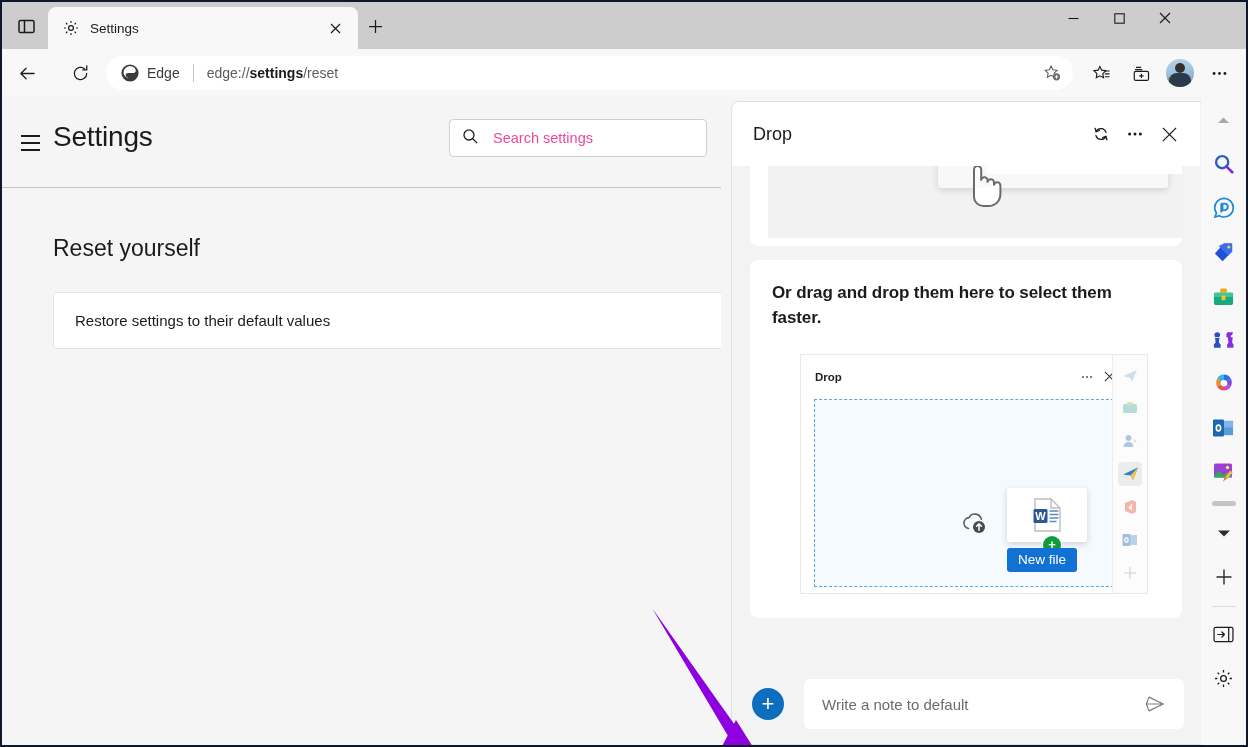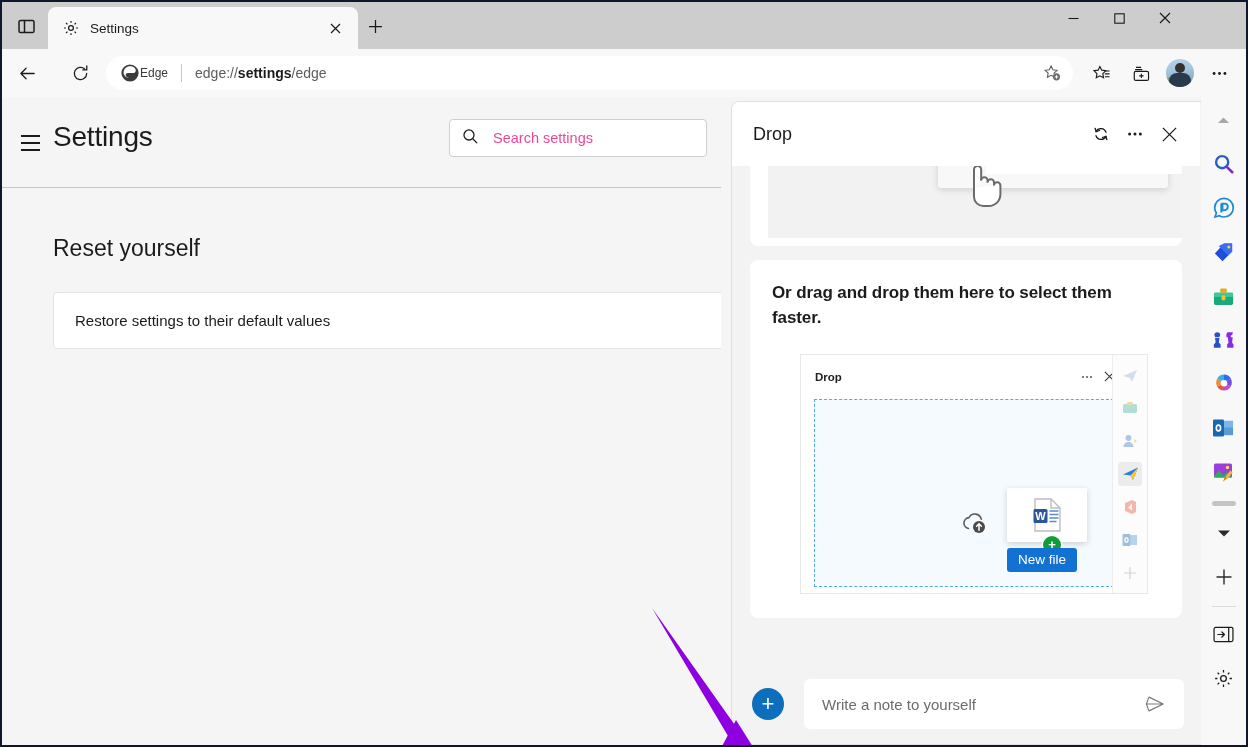--- a/index.html
+++ b/index.html
@@ -61,21 +61,21 @@
     width:34px; height:34px; border-radius:5px; margin:0 3px;
     display:flex; align-items:center; justify-content:center; cursor:pointer;
     flex:0 0 34px;
   }
   #omnibox {
     flex:1 1 auto; height:34px; background:#ffffff; border-radius:17px;
     margin:0 8px 0 6px; display:flex; align-items:center; padding:0 6px 0 14px;
     min-width:0; cursor:text;
   }
   #edge-badge { display:flex; align-items:center; flex:0 0 auto; }
-  #edge-label { font-size:12px; color:#3b3b3b; }
+  #edge-label { font-size:14px; color:#3b3b3b; margin-left:7px; }
   #omni-sep {
     width:1px; height:18px; background:#c8c8c8; margin:0 13px;
     flex:0 0 1px;
   }
   #omni-url {
     flex:1 1 auto; font-size:14px; color:#5c5c5c; white-space:nowrap;
     overflow:hidden;
   }
   #omni-url b { color:#1b1b1b; font-weight:600; }
   #fav-add {
@@ -353,21 +353,21 @@
 
     <div id="omnibox">
       <span id="edge-badge">
         <svg width="20" height="20" viewBox="0 0 20 20">
           <circle cx="10" cy="10" r="8.6" fill="#3b3b3b"></circle>
           <path d="M10 3.2c3.4 0 5.8 2 5.8 4.3 0 1.6-1.3 2.6-3.2 2.6H8.3c-1.7 0-2.6.9-2.6 2 0 1.3 1.2 2.4 3 2.7-2.9-.3-5.1-2.6-5.1-5.4 0-3.5 3-6.2 6.4-6.2z" fill="#fff"></path>
         </svg>
         <span id="edge-label">Edge</span>
       </span>
       <span id="omni-sep"></span>
-      <span id="omni-url"><span>edge://</span><b>settings</b><span>/edge</span></span>
+      <span id="omni-url"><span>edge://</span><b>settings</b><span>/reset</span></span>
       <span id="fav-add">
         <svg width="18" height="18" viewBox="0 0 20 20">
           <path d="M9 2.2l2 4.2 4.6.6-3.3 3.2.8 4.6L9 12.6l-4.1 2.2.8-4.6L2.4 7l4.6-.6z" fill="none" stroke="#5c5c5c" stroke-width="1.2"></path>
           <circle cx="15" cy="14.3" r="4" fill="#6e6e6e"></circle>
           <path d="M15 12.4v3.8M13.1 14.3h3.8" stroke="#fff" stroke-width="1.1"></path>
         </svg>
       </span>
     </div>
 
     <div class="tb-btn">
@@ -568,21 +568,21 @@
             </div>
           </div>
         </div>
       </div>
 
       <div id="drop-scroll"></div>
 
       <div id="drop-footer">
         <div id="note-plus">+</div>
         <div id="note-input">
-          <span id="note-ph">Write a note to yourself</span>
+          <span id="note-ph">Write a note to default</span>
           <span id="note-send">
             <svg width="22" height="22" viewBox="0 0 24 24">
               <path d="M2.5 12L21 12M2.5 12l3-7.5L21 12l-15.5 7.5z" fill="none" stroke="#7a7a7a" stroke-width="1.25" stroke-linejoin="round"></path>
             </svg>
           </span>
         </div>
       </div>
     </div>
 
     <div id="arrow">

